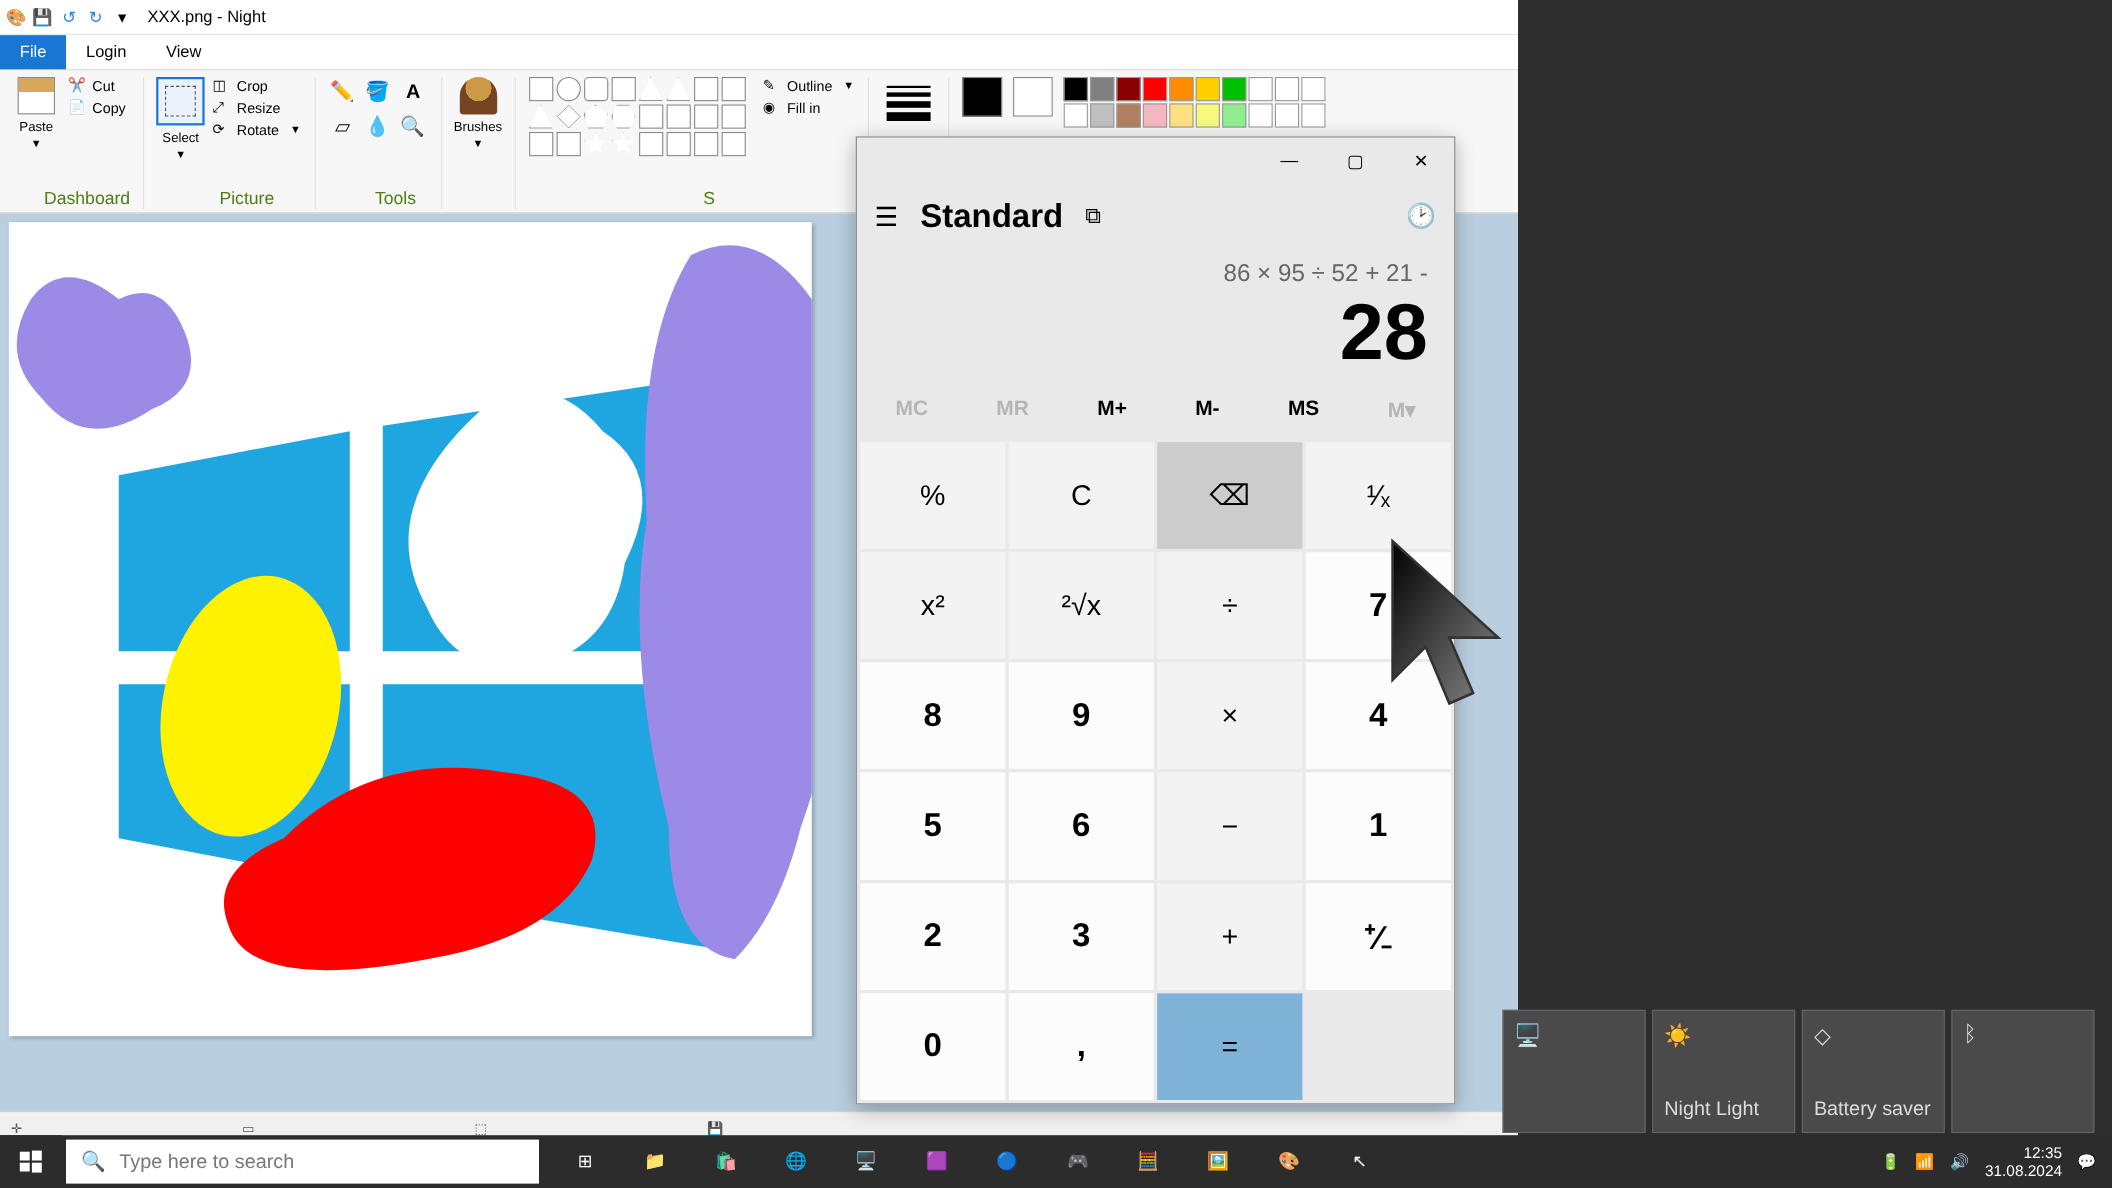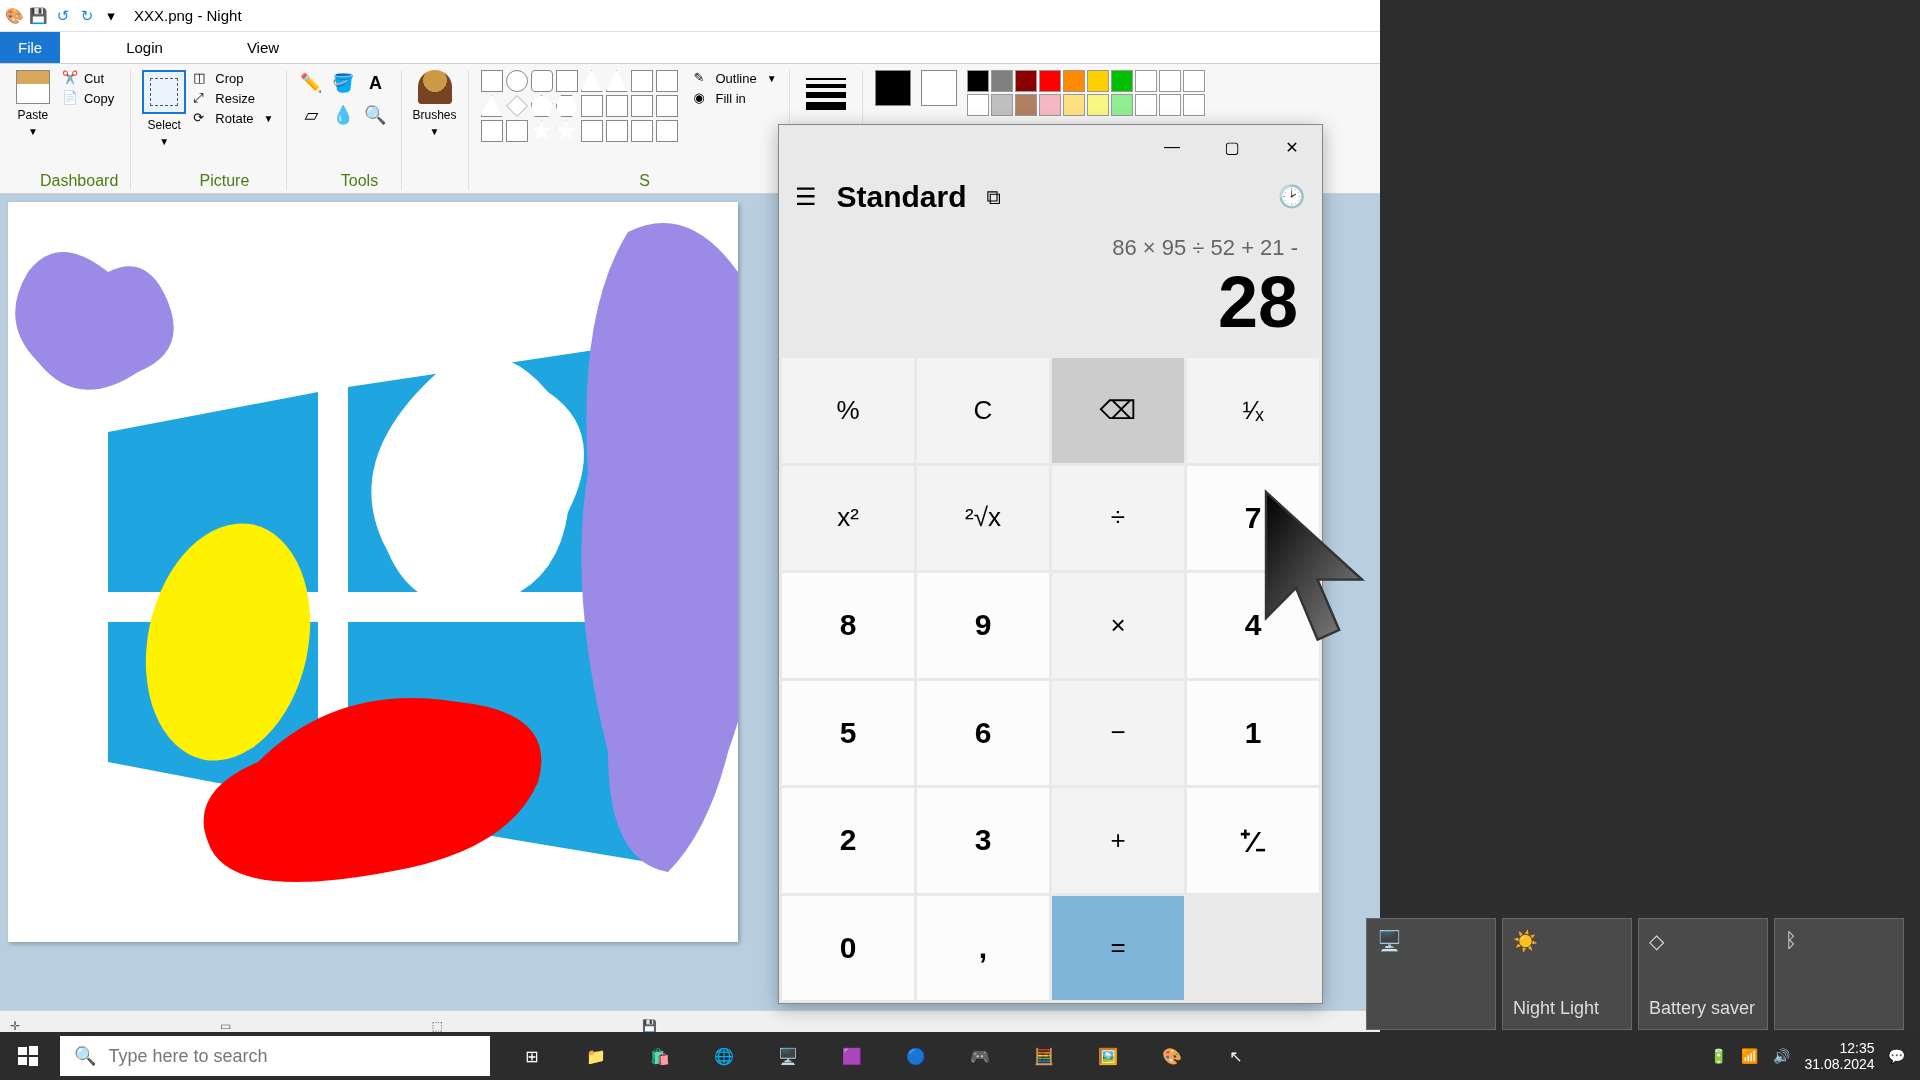--- a/index.html
+++ b/index.html
@@ -6,21 +6,21 @@
 html, body { width: 1920px; height: 1080px; overflow: hidden; }
 body { background: #2d2d2d; position: relative; }
 
 
 .paint-window { position: absolute; left: 0; top: 0; width: 1380px; height: 1040px; background: #fff; }
 .paint-titlebar { height: 32px; display: flex; align-items: center; background: #fff; border-bottom: 1px solid #e0e0e0; font-size: 15px; }
 .paint-titlebar .qat { display:flex; align-items:center; gap:6px; padding:0 6px; }
 .paint-titlebar .qat .ticon { width:18px; height:18px; display:inline-flex; align-items:center; justify-content:center; }
 .paint-titlebar .title { margin-left: 8px; }
 
-.paint-menubar { height: 32px; display: flex; align-items: stretch; background: #fff; border-bottom: 1px solid #d0d0d0; gap: 48px; }
+.paint-menubar { height: 32px; display: flex; align-items: stretch; background: #fff; border-bottom: 1px solid #d0d0d0; }
 .paint-menubar .mitem { padding: 0 18px; font-size: 15px; display:flex; align-items:center; }
 .paint-menubar .mitem.file { background:#1976d2; color:#fff; }
 
 .paint-ribbon { height: 130px; background: #f7f7f7; border-bottom:1px solid #d0d0d0; display:flex; align-items:flex-start; padding:6px 8px 0 8px; gap:12px; }
 .rgroup { display:flex; flex-direction:column; align-items:center; height:120px; border-right:1px solid #e0e0e0; padding-right:12px; }
 .rgroup:last-child { border-right:none; }
 .rgroup .body { flex:1; display:flex; align-items:flex-start; gap:8px; }
 .rgroup .glabel { font-size:16px; color:#4d7c0f; margin-top:auto;margin-left:32px; }
 
 .big-btn { width:42px; display:flex; flex-direction:column; align-items:center; gap:4px; font-size:12px; }
@@ -323,20 +323,28 @@
   </div>
   <div class="calc-head">
     <span class="ham">☰</span>
     <span class="mode">Standard</span>
     <span class="pip">⧉</span>
     <span class="spacer"></span>
     <span class="hist">🕑</span>
   </div>
   <div class="calc-expr">86 × 95 ÷ 52 + 21 -</div>
   <div class="calc-result">28</div>
+  <div class="calc-mem">
+    <span class="mb dis">MC</span>
+    <span class="mb dis">MR</span>
+    <span class="mb">M+</span>
+    <span class="mb">M-</span>
+    <span class="mb">MS</span>
+    <span class="mb dis">M▾</span>
+  </div>
   <div class="calc-grid">
     <div class="cb">%</div>
     <div class="cb">C</div>
     <div class="cb hl">⌫</div>
 
     <div class="cb">¹⁄ₓ</div>
     <div class="cb">x²</div>
     <div class="cb">²√x</div>
     <div class="cb">÷</div>
 

